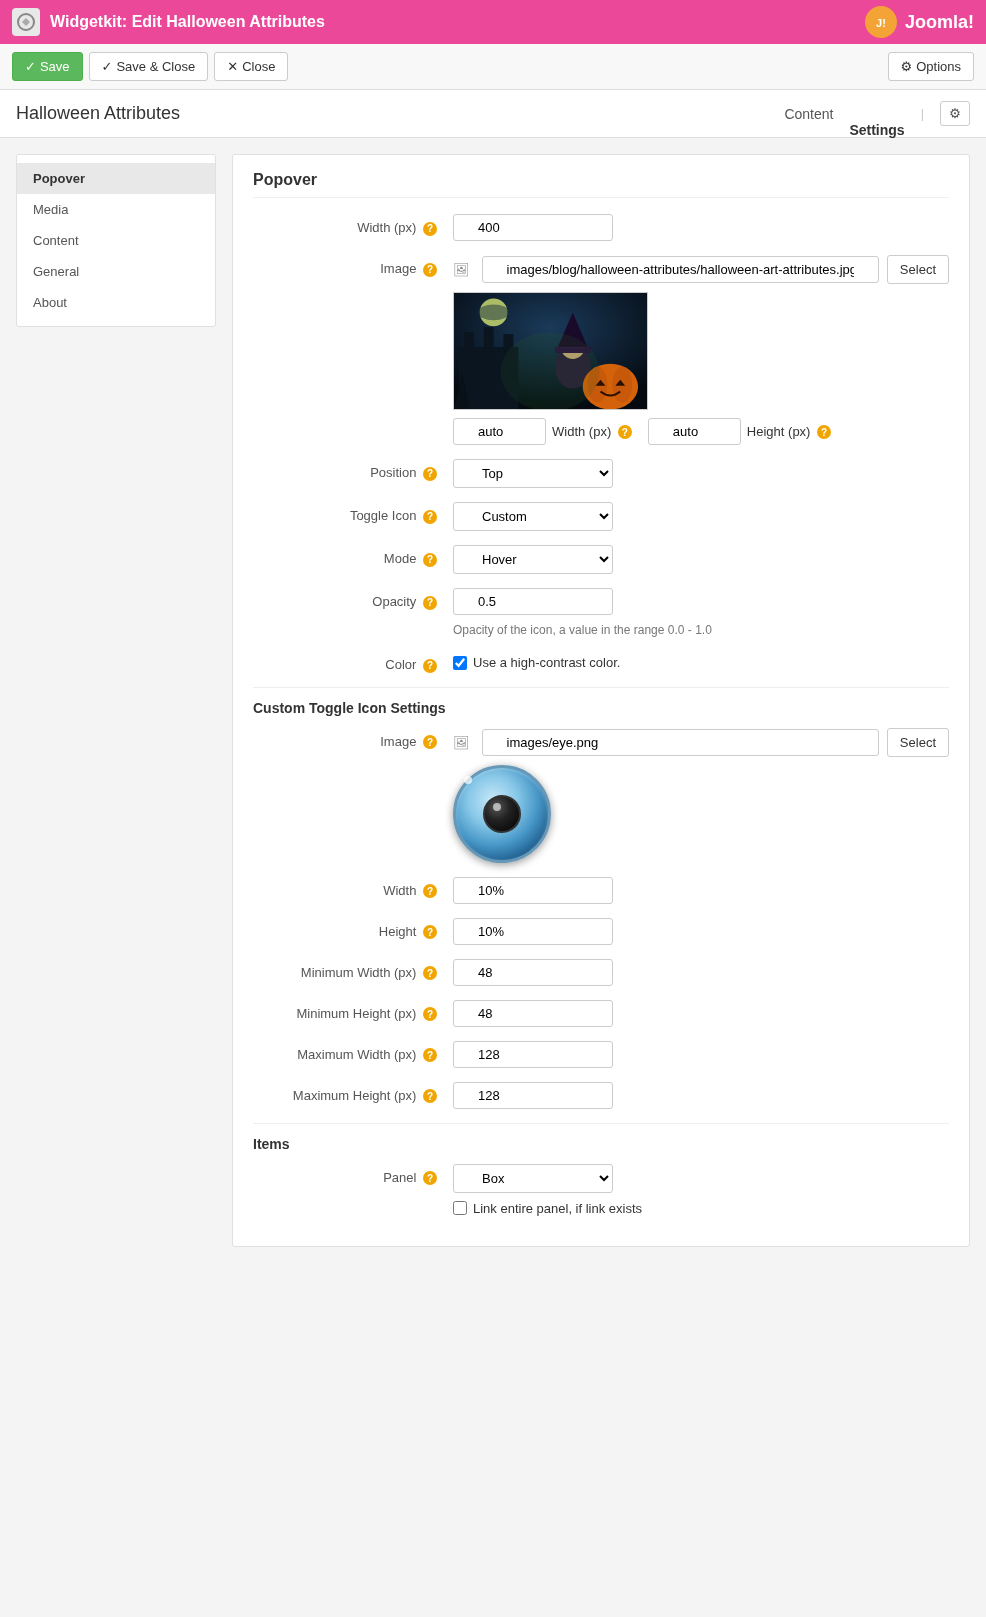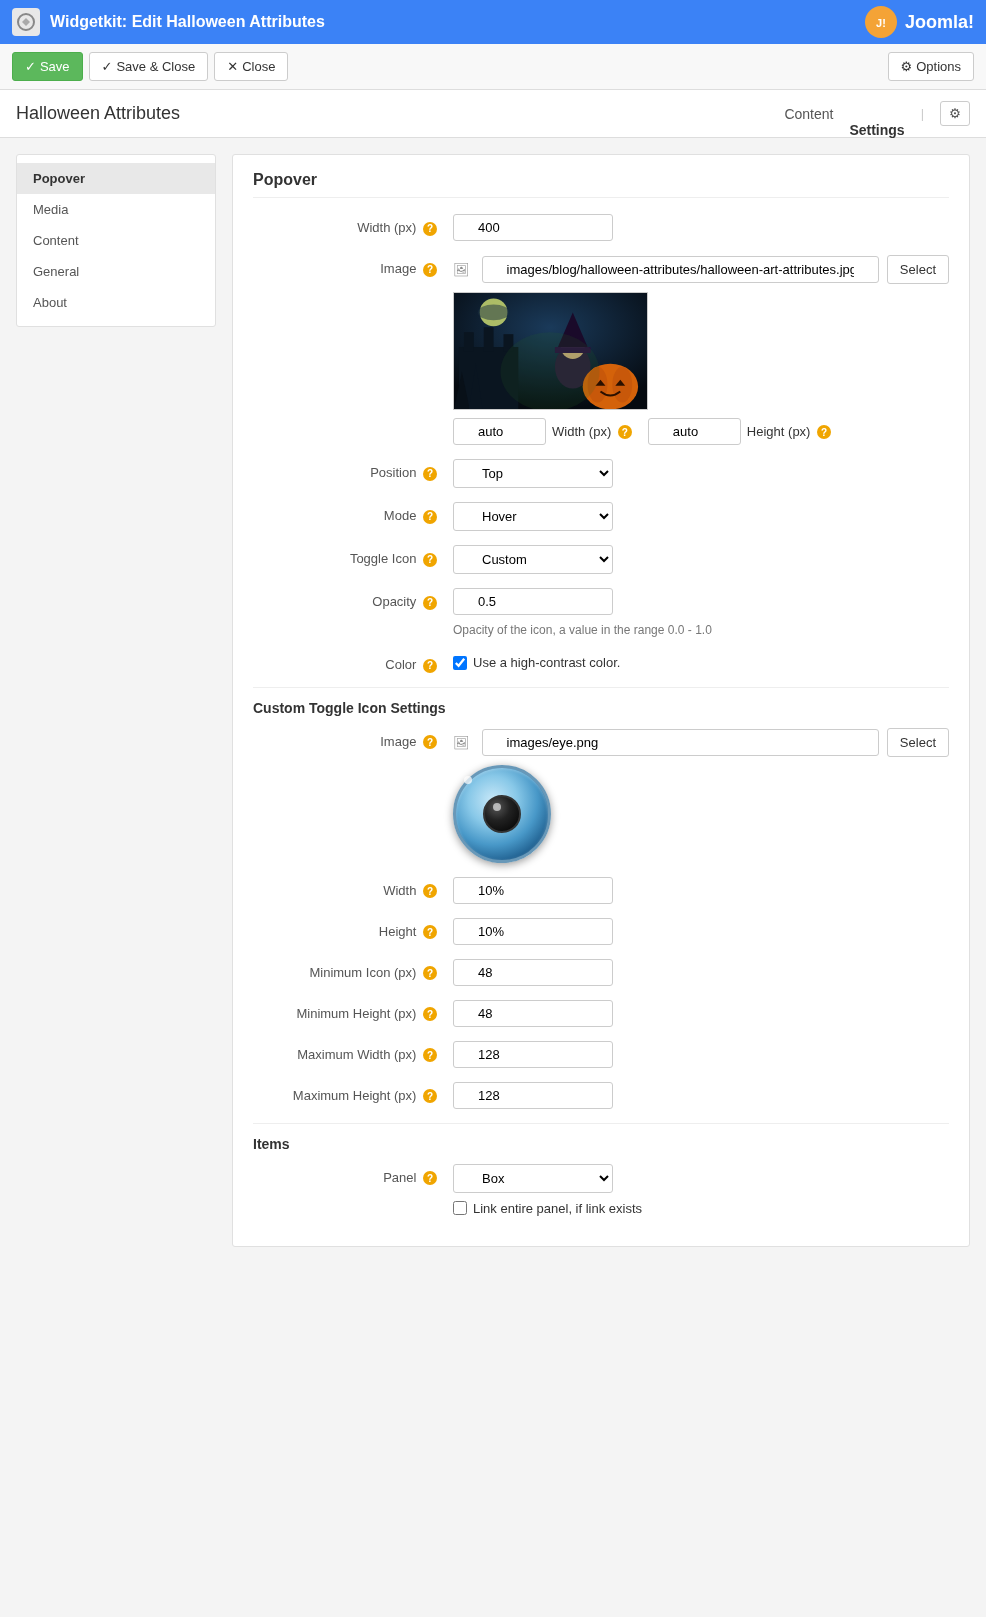--- a/index.html
+++ b/index.html
@@ -1,20 +1,20 @@
 <!DOCTYPE html>
 <html><head>
   <meta charset="utf-8">
   <style>
     * { box-sizing: border-box; margin: 0; padding: 0; }
     body { font-family: Arial, sans-serif; font-size: 13px; background: #f4f4f4; color: #333; }
 
     
     .top-bar {
-      background: #3b82f6;
+      background: #ec4899;
       display: flex;
       align-items: center;
       justify-content: space-between;
       padding: 0 12px;
       height: 44px;
     }
     .top-bar-left { display: flex; align-items: center; gap: 10px; color: #fff; font-size: 16px; font-weight: bold; }
     .joomla-logo { display: flex; align-items: center; gap: 6px; }
     .joomla-logo svg { width: 36px; height: 36px; }
     .joomla-text { color: #fff; font-size: 18px; font-weight: bold; }
@@ -303,41 +303,41 @@
             <option>Top</option>
             <option>Bottom</option>
             <option>Left</option>
             <option>Right</option>
           </select>
         </div>
       </div>
 
       <div class="form-row">
         <div class="form-label">
-          <span>Mode</span>
-          <span class="help-icon">?</span>
-        </div>
-        <div class="form-field">
-          <select class="form-control form-control-sm">
-            <option>Hover</option>
-            <option>Click</option>
-          </select>
-        </div>
-      </div>
-
-      <div class="form-row">
-        <div class="form-label">
           <span>Toggle Icon</span>
           <span class="help-icon">?</span>
         </div>
         <div class="form-field">
           <select class="form-control form-control-sm">
             <option>Custom</option>
             <option>None</option>
             <option>Default</option>
+          </select>
+        </div>
+      </div>
+
+      <div class="form-row">
+        <div class="form-label">
+          <span>Mode</span>
+          <span class="help-icon">?</span>
+        </div>
+        <div class="form-field">
+          <select class="form-control form-control-sm">
+            <option>Hover</option>
+            <option>Click</option>
           </select>
         </div>
       </div>
 
       <div class="form-row">
         <div class="form-label">
           <span>Opacity</span>
           <span class="help-icon">?</span>
         </div>
         <div class="form-field">
@@ -404,21 +404,21 @@
           <span>Height</span>
           <span class="help-icon">?</span>
         </div>
         <div class="form-field">
           <input type="text" class="form-control form-control-sm" value="10%" style="">
         </div>
       </div>
 
       <div class="form-row">
         <div class="form-label">
-          <span>Minimum Icon (px)</span>
+          <span>Minimum Width (px)</span>
           <span class="help-icon">?</span>
         </div>
         <div class="form-field">
           <input type="text" class="form-control form-control-sm" value="48" style="">
         </div>
       </div>
 
       <div class="form-row">
         <div class="form-label">
           <span>Minimum Height (px)</span>

